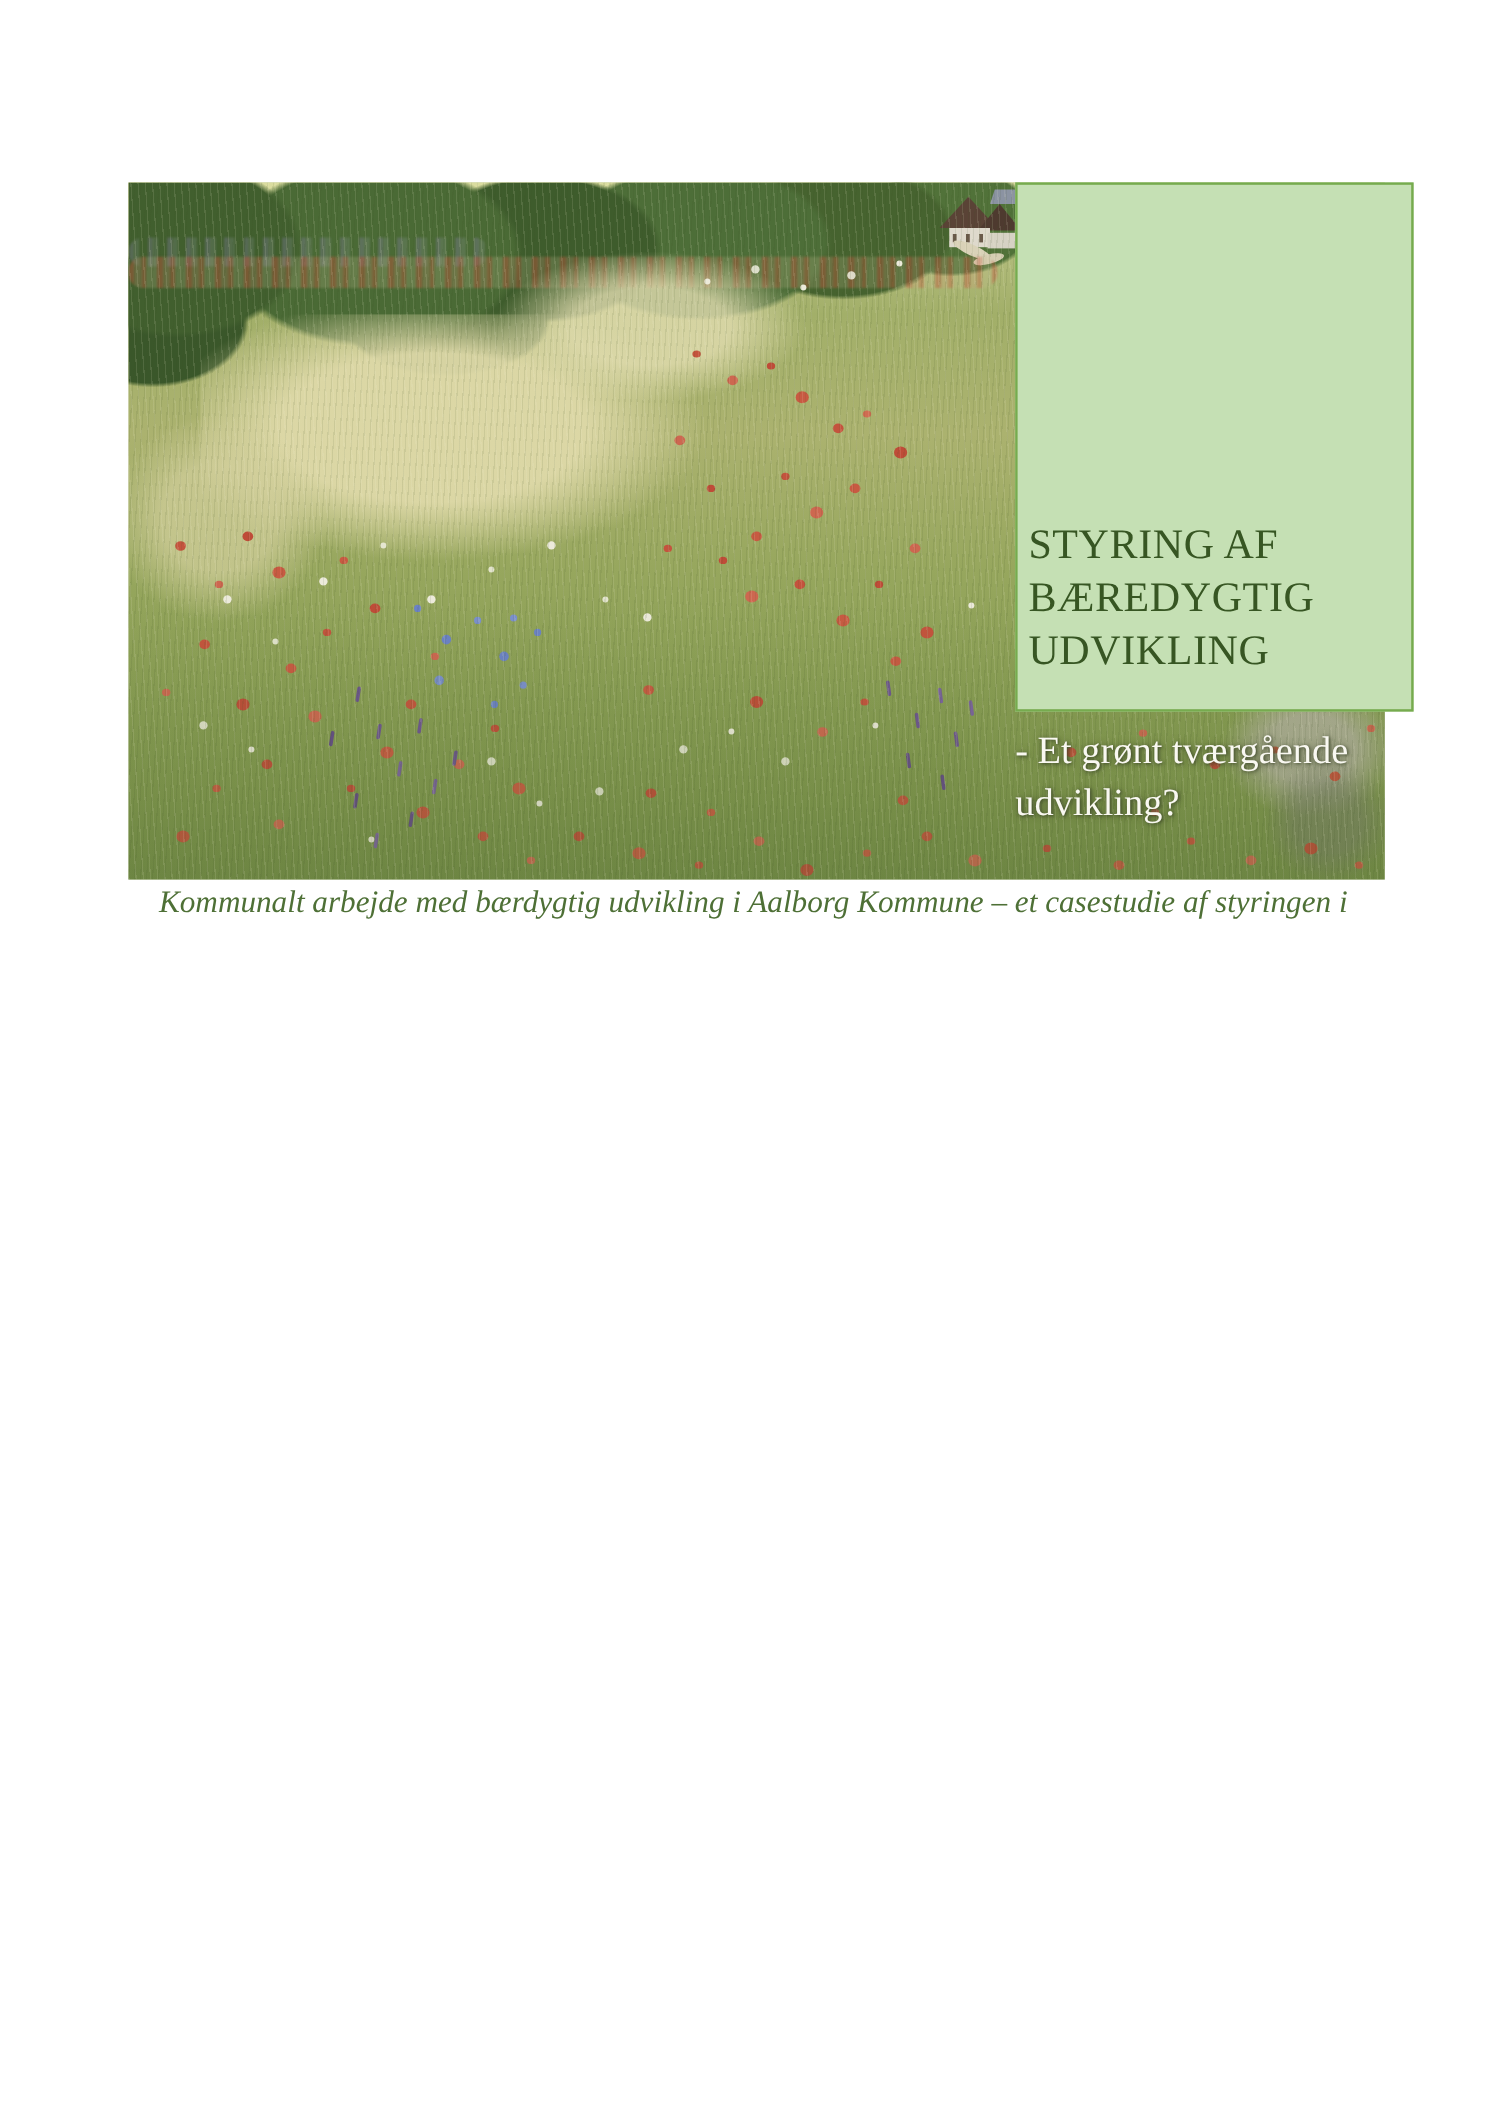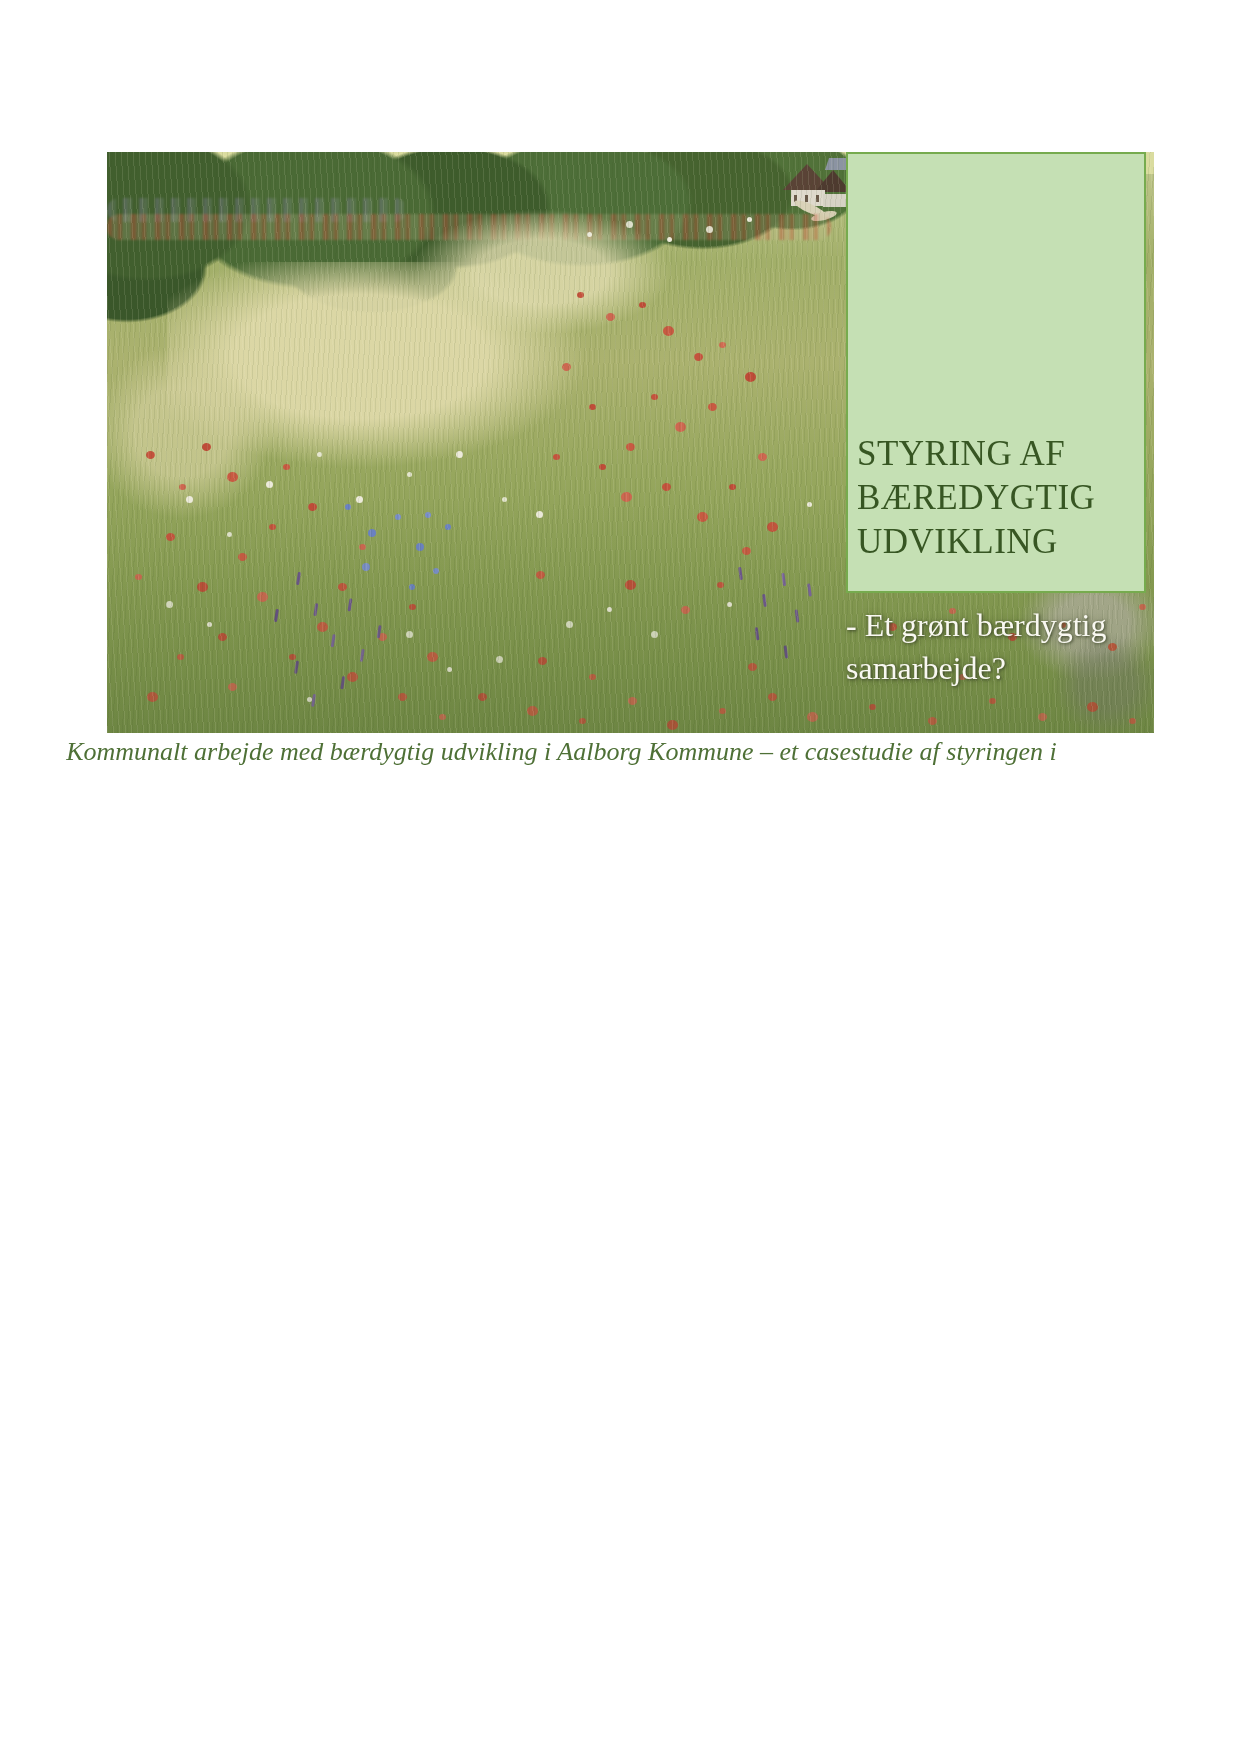--- a/index.html
+++ b/index.html
@@ -102,39 +102,39 @@
   .spikes-b{left:632px;top:415px;transform:rotate(-8deg);
     box-shadow:20px 30px 0 0 #6d5591,42px 12px 0 0 #7b63a0,8px 62px 0 0 #644c88,
       50px 50px 0 0 #6d5591,66px 26px 0 0 #7b63a0,34px 84px 0 0 #644c88;}
   .grass-texture{left:0;top:0;width:100%;height:100%;
     background:
       repeating-linear-gradient(86deg,rgba(240,238,210,.12) 0 1px,rgba(0,0,0,0) 1px 6px),
       repeating-linear-gradient(94deg,rgba(60,80,35,.10) 0 1px,rgba(0,0,0,0) 1px 5px),
       linear-gradient(180deg,rgba(0,0,0,0) 60%,rgba(88,108,54,.25) 100%);}
   
   .panel{
-    position:absolute;left:846px;top:152px;width:300px;height:441px;box-sizing:border-box;z-index:2;
+    position:absolute;left:846px;top:152px;width:332px;height:441px;box-sizing:border-box;z-index:2;
     background:var(--panel_bg,#c5e0b4);border:2px solid var(--panel_border,#76ab4e);
   }
   .panel h1{
     margin:0;padding:278px 6px 0 9px;font-size:35px;line-height:44px;font-weight:400;
     letter-spacing:.5px;color:var(--title_text,#375623);
   }
   
   .subtitle{
     position:absolute;left:846px;top:604px;width:320px;z-index:3;
     font-size:32px;line-height:43px;color:var(--subtitle_text,#f9f8f1);
     text-shadow:1px 1px 3px rgba(55,65,38,.9),0 0 7px rgba(55,65,38,.45);
   }
   
   .caption{
     position:absolute;left:0;right:118px;top:738px;text-align:right;z-index:2;
     font-style:italic;font-size:26px;line-height:28px;color:var(--caption_text,#4e7036);
   }
-  .caption div{white-space:nowrap;text-align:center;}
+  .caption div{white-space:nowrap;}
 </style>
 </head>
 <body>
 
 <div class="page">
 
   <div class="photo" title="Wildflower meadow with red poppies, blue cornflowers, white daisies and purple flower spikes; dark tree line and farm houses with brown roofs in the background">
     <div class="field-strip"></div>
     <div class="trees"></div>
     <div class="houses">
@@ -159,19 +159,19 @@
     <div class="dot dots-blue"></div>
     <div class="spikes spikes-a"></div>
     <div class="spikes spikes-b"></div>
     <div class="grass-texture"></div>
   </div>
 
   <div class="panel">
     <h1>STYRING AF BÆREDYGTIG UDVIKLING</h1>
   </div>
 
-  <div class="subtitle">- Et grønt bærdygtig samarbejde?</div>
+  <div class="subtitle">- Et grønt tværgående udvikling?</div>
 
   <div class="caption">
     <div>Kommunalt arbejde med bærdygtig udvikling i Aalborg Kommune – et casestudie af styringen i</div>
   </div>
 
 </div>
 
 </body></html>

